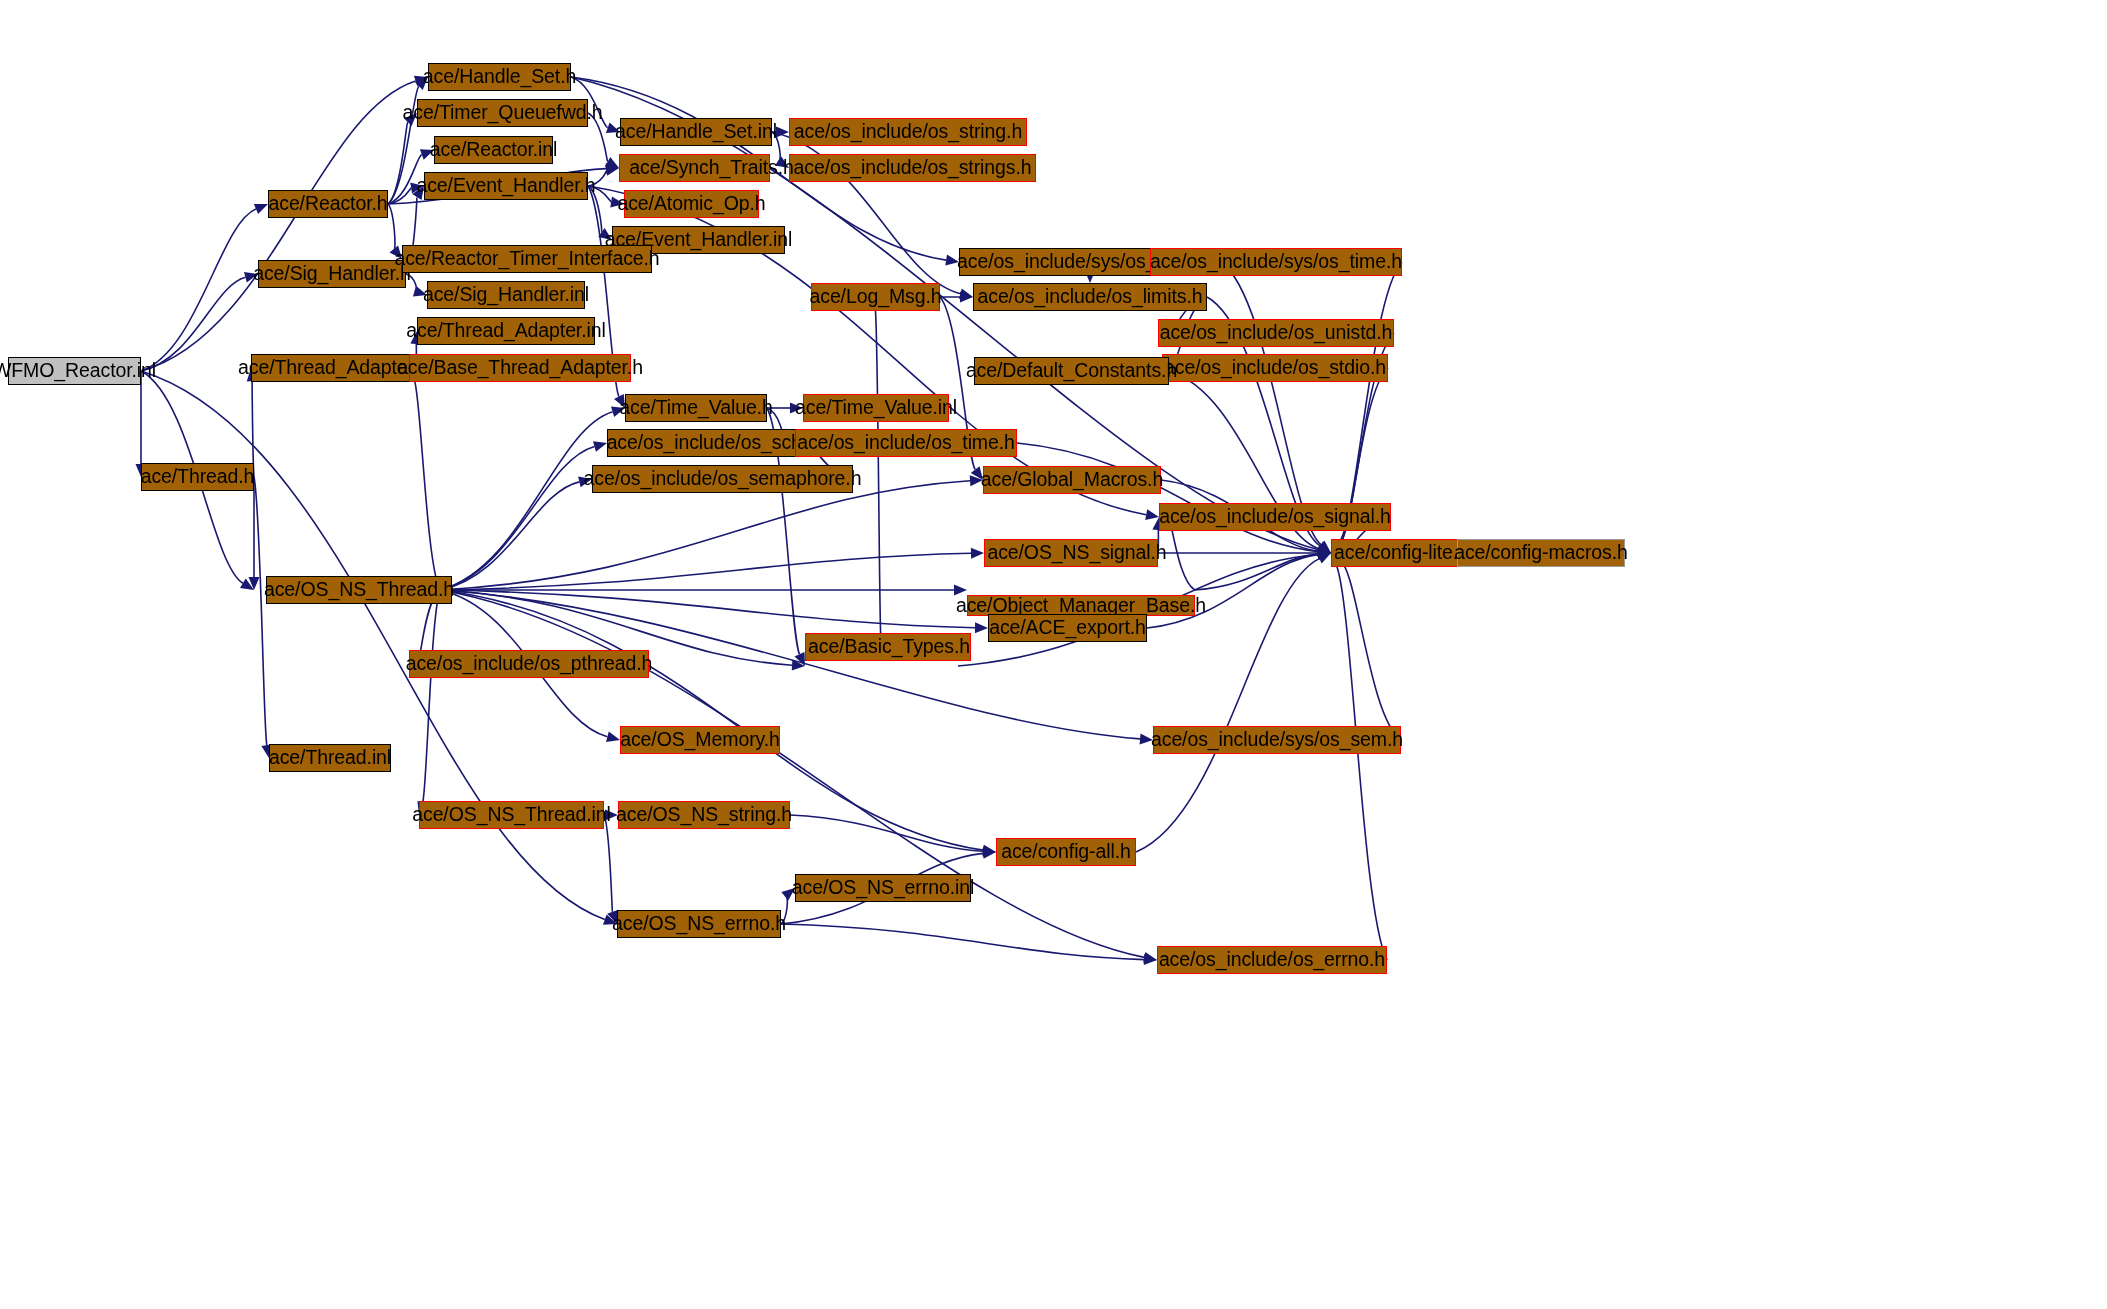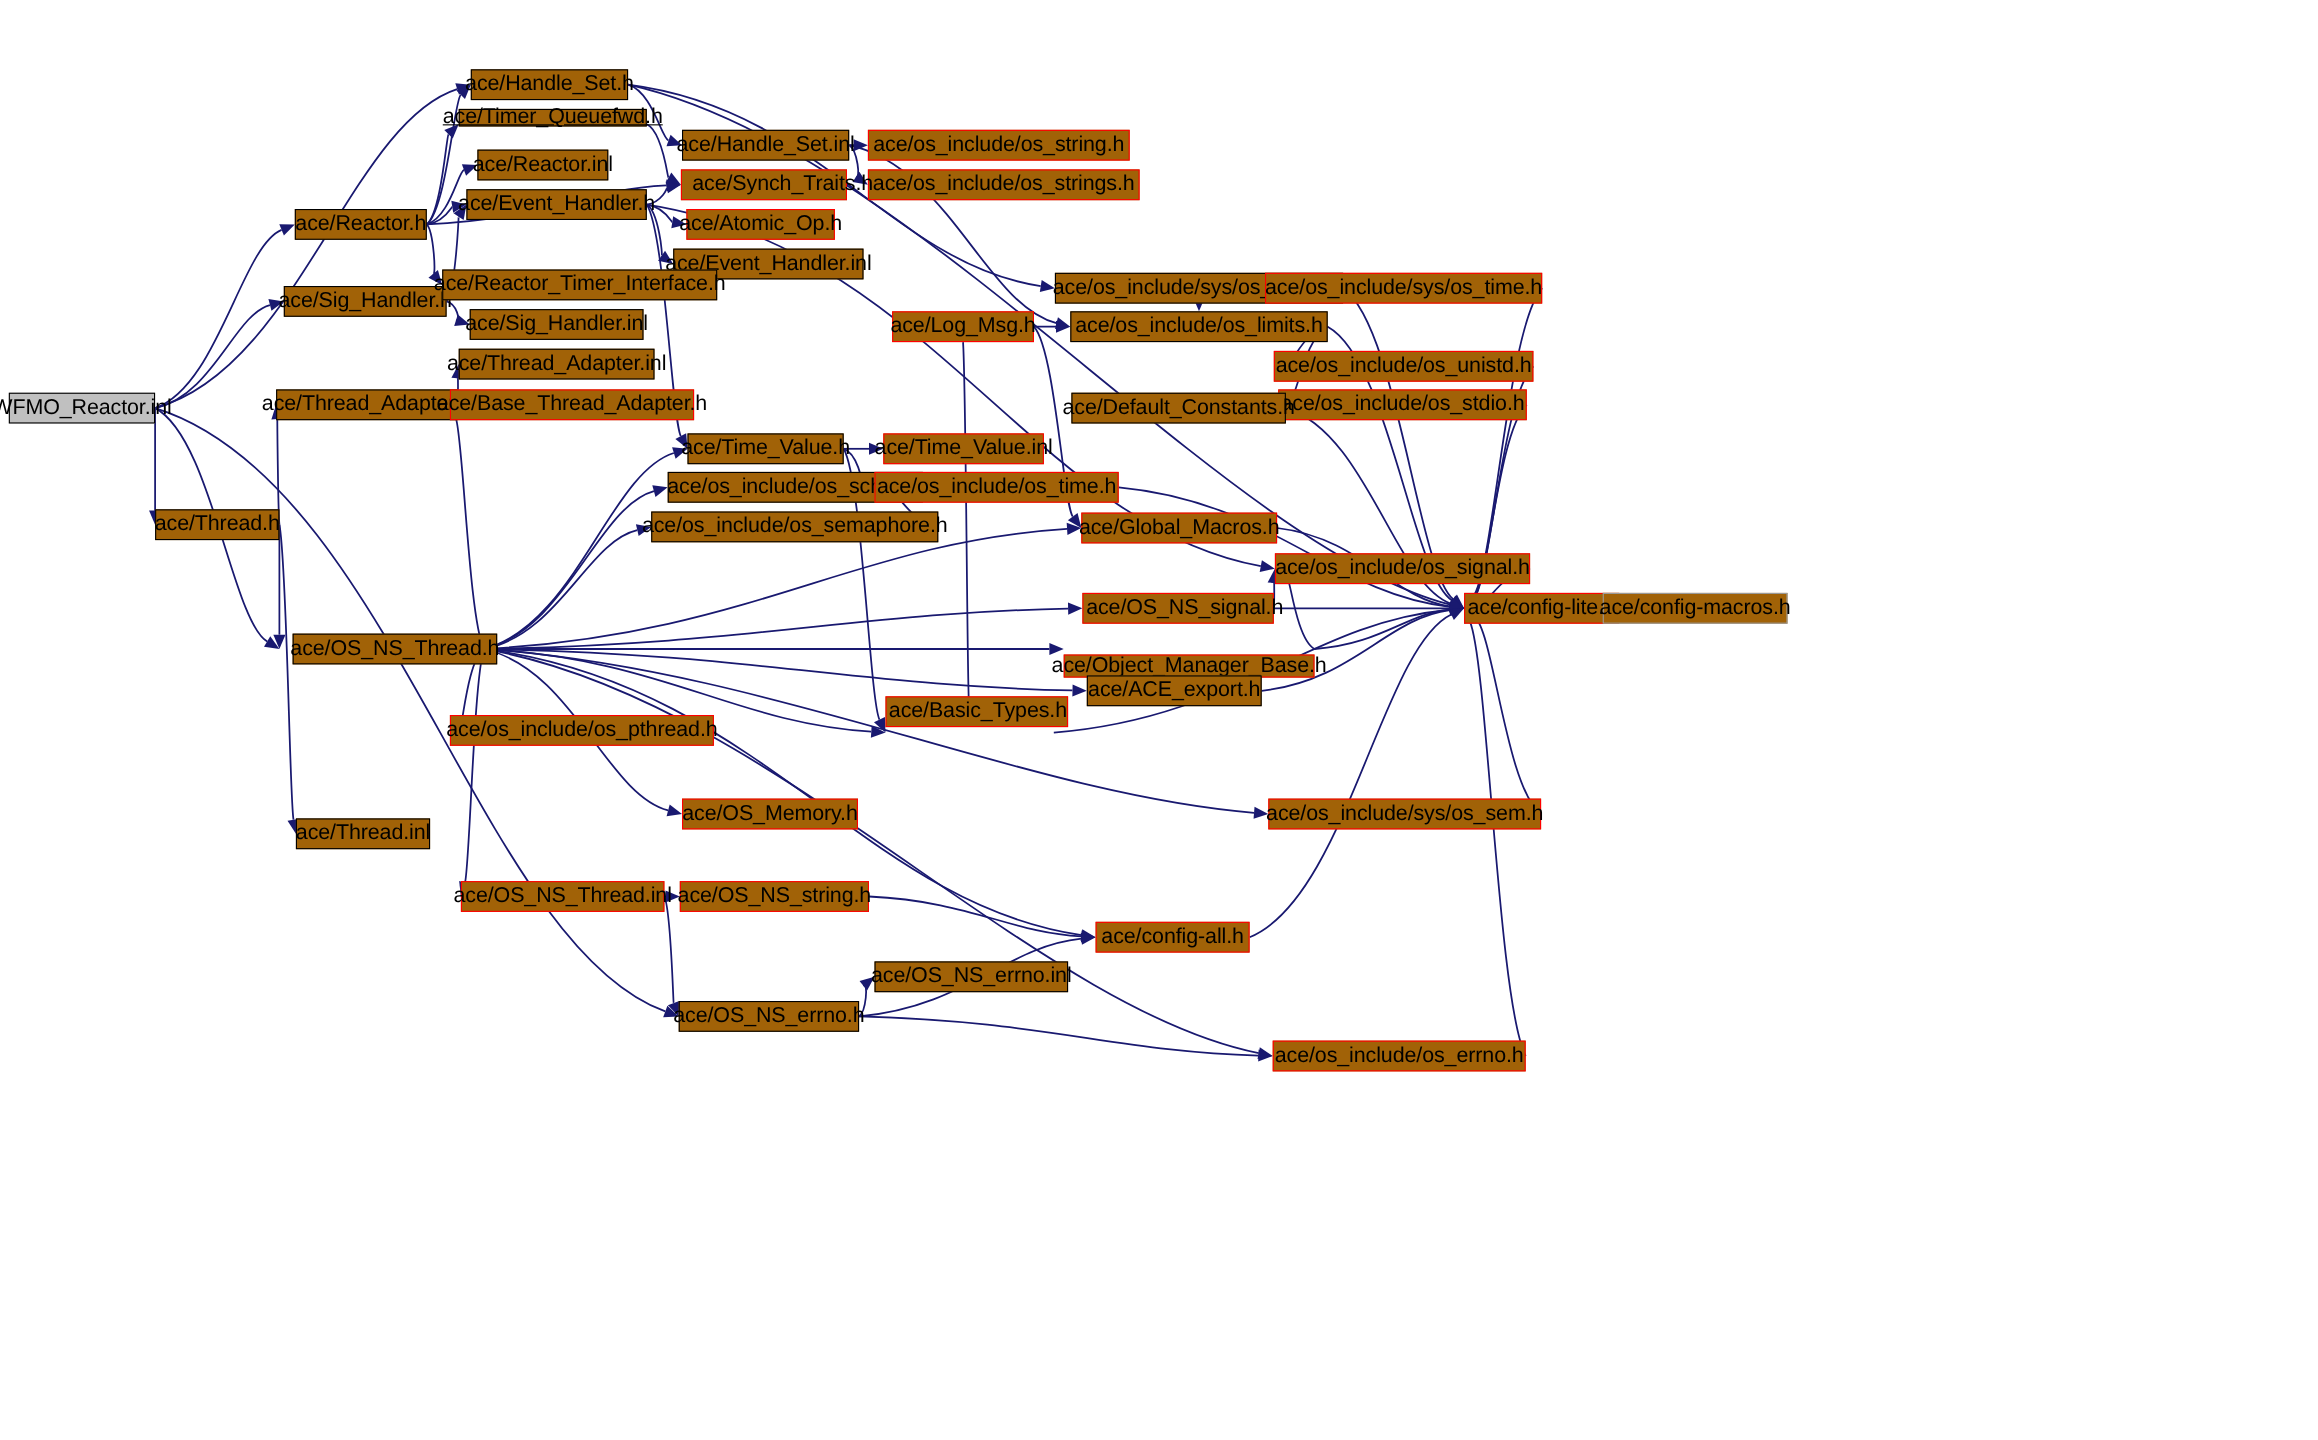--- a/index.html
+++ b/index.html
@@ -230,21 +230,21 @@
       <path class="edge-path" d="M 1472.0 553.0 C 1465.3 553.0 1462.7 553.0 1470.0 553.0"></path>
       <polygon class="arrow-head" points="1457.0,553.0 1470.0,547.5 1470.0,558.5"></polygon>
     </svg>
   <div id="nodes-layer">
       <div class="node-box filled" style="left: 8px; top: 357px; width: 133px; height: 28px;">
         <span class="node-label">WFMO_Reactor.inl</span>
       </div>
       <div class="node-box" style="left: 428px; top: 63px; width: 143px; height: 28px;">
         <span class="node-label">ace/Handle_Set.h</span>
       </div>
-      <div class="node-box" style="left: 417px; top: 99px; width: 171px; height: 16px; text-decoration: underline;">
+      <div class="node-box" style="left: 417px; top: 99px; width: 171px; height: 28px;">
         <span class="node-label">ace/Timer_Queuefwd.h</span>
       </div>
       <div class="node-box" style="left: 434px; top: 136px; width: 119px; height: 28px;">
         <span class="node-label">ace/Reactor.inl</span>
       </div>
       <div class="node-box" style="left: 424px; top: 172px; width: 164px; height: 28px;">
         <span class="node-label">ace/Event_Handler.h</span>
       </div>
       <div class="node-box" style="left: 268px; top: 190px; width: 120px; height: 28px;">
         <span class="node-label">ace/Reactor.h</span>

